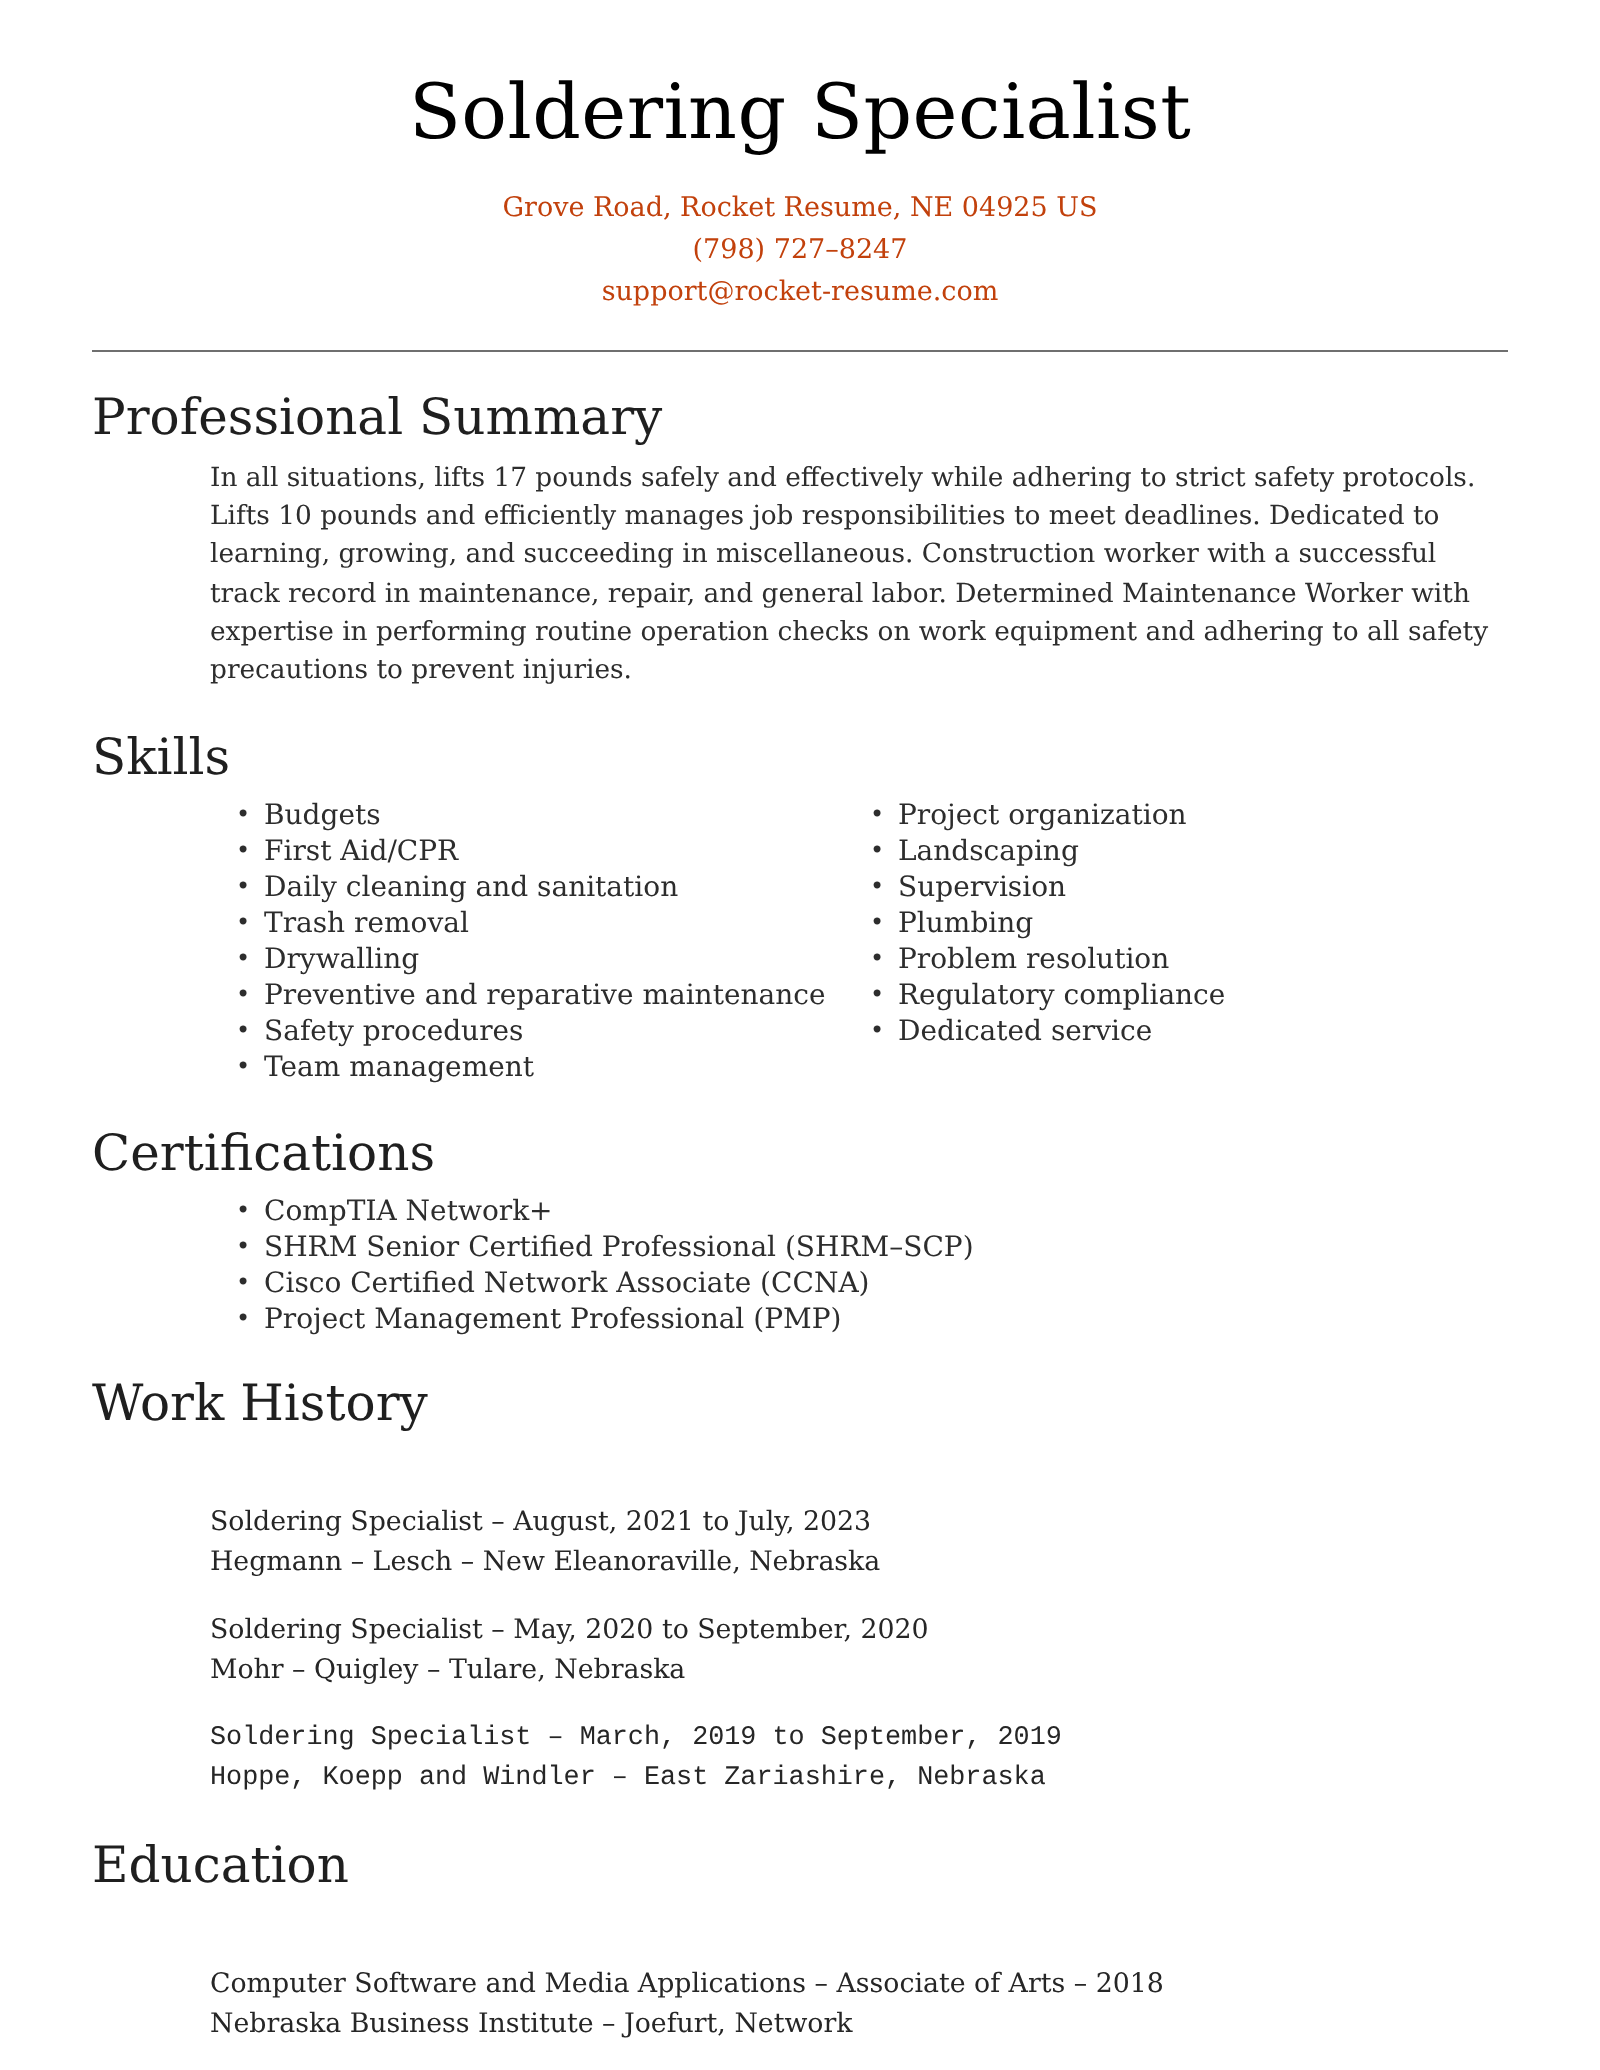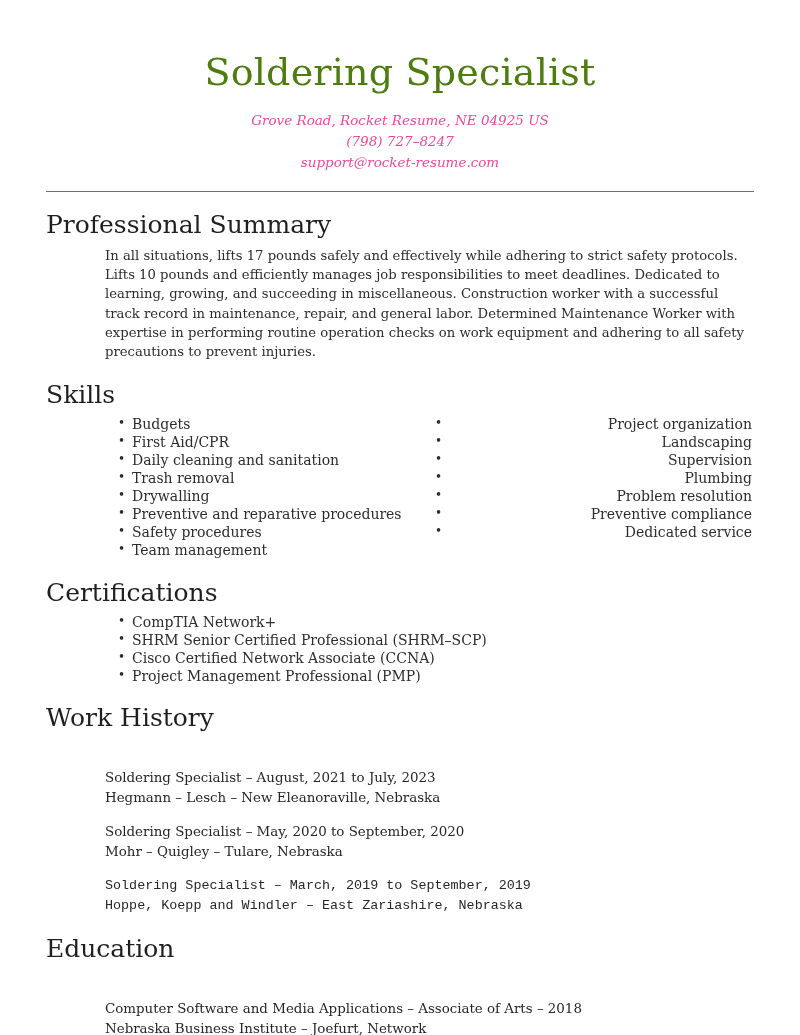--- a/index.html
+++ b/index.html
@@ -25,33 +25,32 @@
     position: relative;
   }
 
   
   .doc-title {
     text-align: center;
     font-size: 38px;
     font-weight: 400;
     line-height: 1.1;
     letter-spacing: 0.2px;
-    color: #4d7c0f;
-    margin: 0;
-    padding-top: 52px;
+    color: #000000;
+    margin: 0;
+    padding-top: 36px;
   }
   .contact-block {
     text-align: center;
     margin-top: 16px;
   }
   .contact-line {
     font-size: 13.5px;
     line-height: 21px;
-    color: #ec4899;
-    font-style: italic;
+    color: #c2410c;
   }
   .header-rule {
     border: none;
     border-top: 1px solid #6f6f6f;
     margin: 18px 0 0 0;
   }
 
   
   .section {
     margin-top: 0;
@@ -103,21 +102,20 @@
   .skills-columns {
     display: flex;
     padding-left: 72px;
   }
   .skills-col {
     width: 317px;
     flex: 0 0 317px;
   }
   .skills-col + .skills-col {
     padding-left: 0;
-    text-align: right;
   }
 
   .cert-list {
     padding-left: 72px;
   }
 
   
   .entries {
     padding-left: 59px;
     margin-top: 35px;
@@ -162,33 +160,33 @@
   <div class="section">
     <h2 class="section-title">Skills</h2>
     <div class="skills-columns">
       <div class="skills-col">
         <ul class="bullets">
             <li>Budgets</li>
             <li>First Aid/CPR</li>
             <li>Daily cleaning and sanitation</li>
             <li>Trash removal</li>
             <li>Drywalling</li>
-            <li>Preventive and reparative procedures</li>
+            <li>Preventive and reparative maintenance</li>
             <li>Safety procedures</li>
             <li>Team management</li>
           </ul>
       </div>
       <div class="skills-col">
         <ul class="bullets">
             <li>Project organization</li>
             <li>Landscaping</li>
             <li>Supervision</li>
             <li>Plumbing</li>
             <li>Problem resolution</li>
-            <li>Preventive compliance</li>
+            <li>Regulatory compliance</li>
             <li>Dedicated service</li>
           </ul>
       </div>
     </div>
   </div>
 
   <div class="section">
     <h2 class="section-title">Certifications</h2>
     <div class="cert-list">
       <ul class="bullets">

